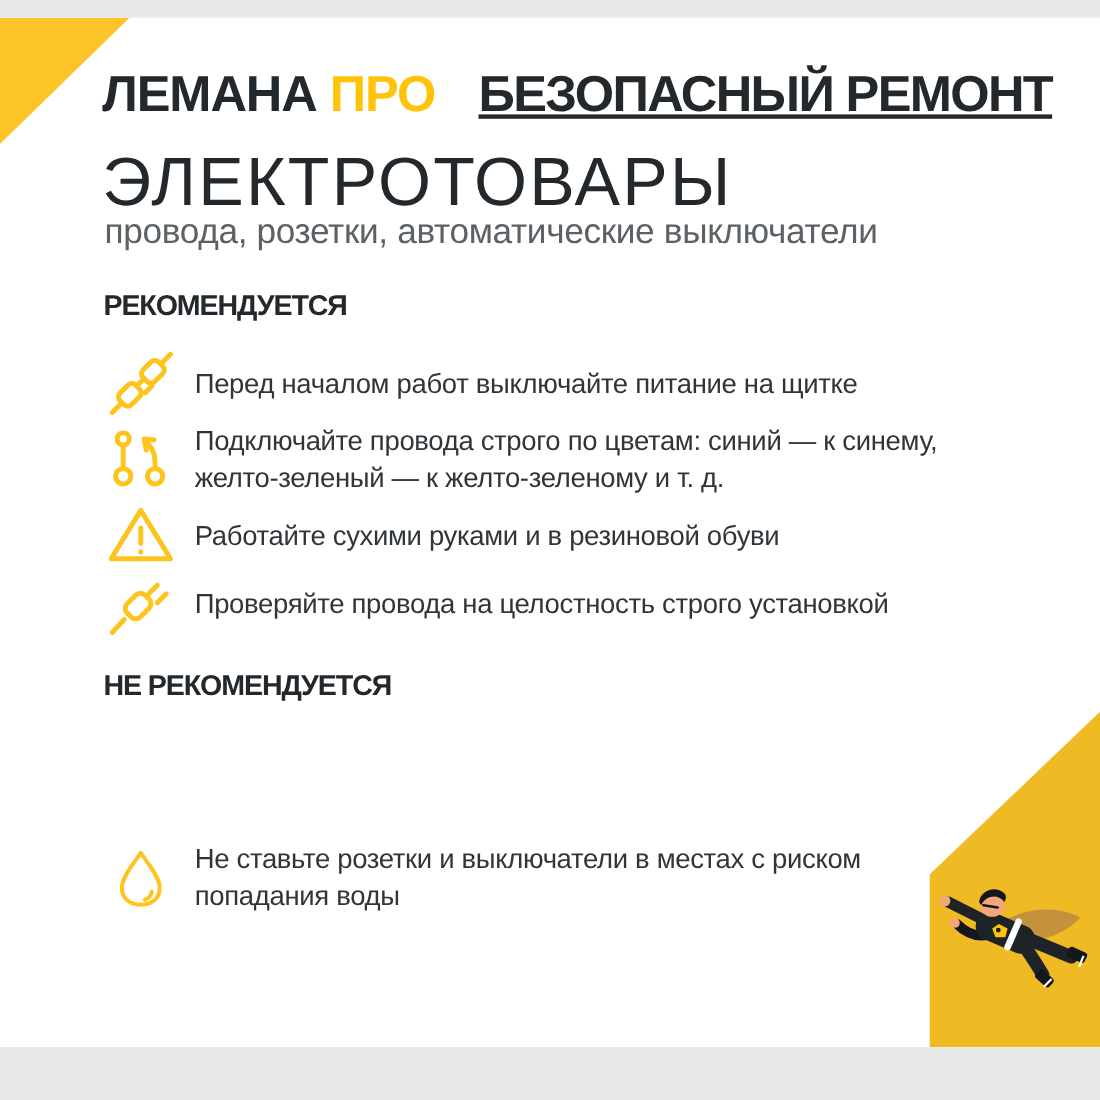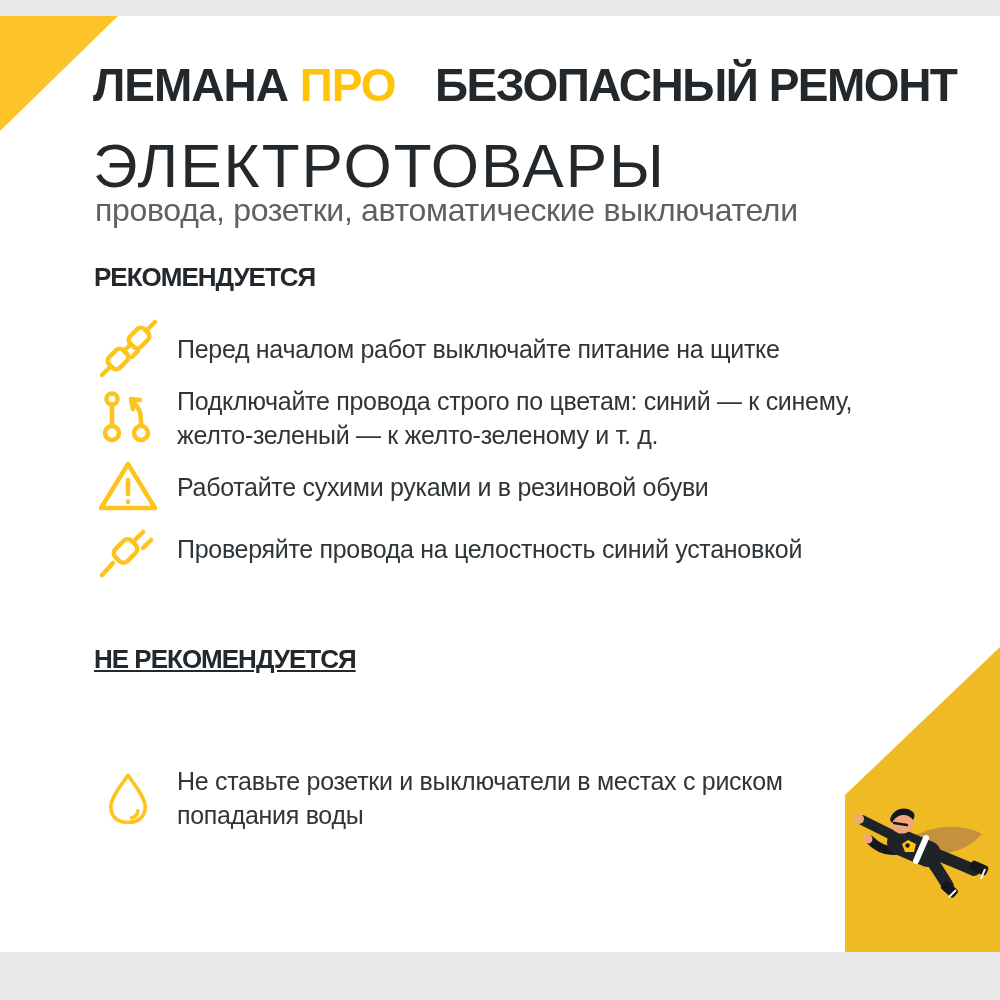--- a/index.html
+++ b/index.html
@@ -8,31 +8,31 @@
     overflow:hidden;font-family:"Liberation Sans",sans-serif;margin:16px auto;
   }
   .corner{position:absolute;pointer-events:none;}
   .corner-tl{left:0;top:0;}
   .corner-br{right:0;bottom:0;}
 
   .brand{position:absolute;left:93px;top:42px;font-size:46px;font-weight:bold;
     letter-spacing:-1px;color:#23282c;white-space:nowrap;}
   .brand .accent{color:#ffc40a;}
   .campaign{position:absolute;left:435px;top:42px;font-size:46px;font-weight:bold;
-    letter-spacing:-1.5px;color:#23282c;white-space:nowrap;}
+    letter-spacing:-1.5px;color:#23282c;white-space:nowrap;text-decoration:underline;}
 
   .title{position:absolute;left:93px;top:114px;font-size:62px;font-weight:normal;
     letter-spacing:2px;color:#23282c;white-space:nowrap;}
   .subtitle{position:absolute;left:95px;top:176px;font-size:32px;color:#5c6165;
     letter-spacing:-0.3px;white-space:nowrap;}
 
   .section-heading{position:absolute;left:94px;font-size:26px;font-weight:bold;
     letter-spacing:-1px;color:#23282c;white-space:nowrap;}
   .heading-rec{top:246px;}
-  .heading-norec{top:628px;text-decoration:underline;}
+  .heading-norec{top:592px;}
 
   .item{position:absolute;left:95px;display:flex;align-items:center;gap:16px;}
   .icon-box{width:66px;min-width:66px;height:66px;display:flex;align-items:center;justify-content:center;}
   .item-text{font-size:25px;line-height:34px;color:#303539;letter-spacing:-0.3px;
     white-space:pre-line;max-width:760px;}
 
   .item-r1{top:300px;}
   .item-r2{top:368px;}
   .item-r3{top:438px;}
   .item-r4{top:500px;}
@@ -101,21 +101,21 @@
 
   <div class="item item-r4">
     <div class="icon-box">
       <svg width="64" height="64" viewBox="0 0 64 64" class="yicon">
         <path d="M6,58 L17,46"></path>
         <rect x="18" y="25.5" width="23" height="17" rx="6" transform="rotate(-45 29.5 34)"></rect>
         <path d="M39,23 L47,15"></path>
           <path d="M47,31 L55,23"></path>
       </svg>
     </div>
-    <div class="item-text">Проверяйте провода на целостность синий установкой</div>
+    <div class="item-text">Проверяйте провода на целостность строго установкой</div>
   </div>
 
   <div class="section-heading heading-norec">НЕ РЕКОМЕНДУЕТСЯ</div>
 
 
   <div class="item item-n2">
     <div class="icon-box">
       <svg width="58" height="58" viewBox="0 0 64 64" class="yicon" style="stroke-width:4;">
         <path d="M32,7 C26,16 13,31 13,42 C13,53 21,59 32,59 C43,59 51,53 51,42 C51,31 38,16 32,7 Z"></path>
         <path d="M43,46 A10,10 0 0 1 36,54"></path>

